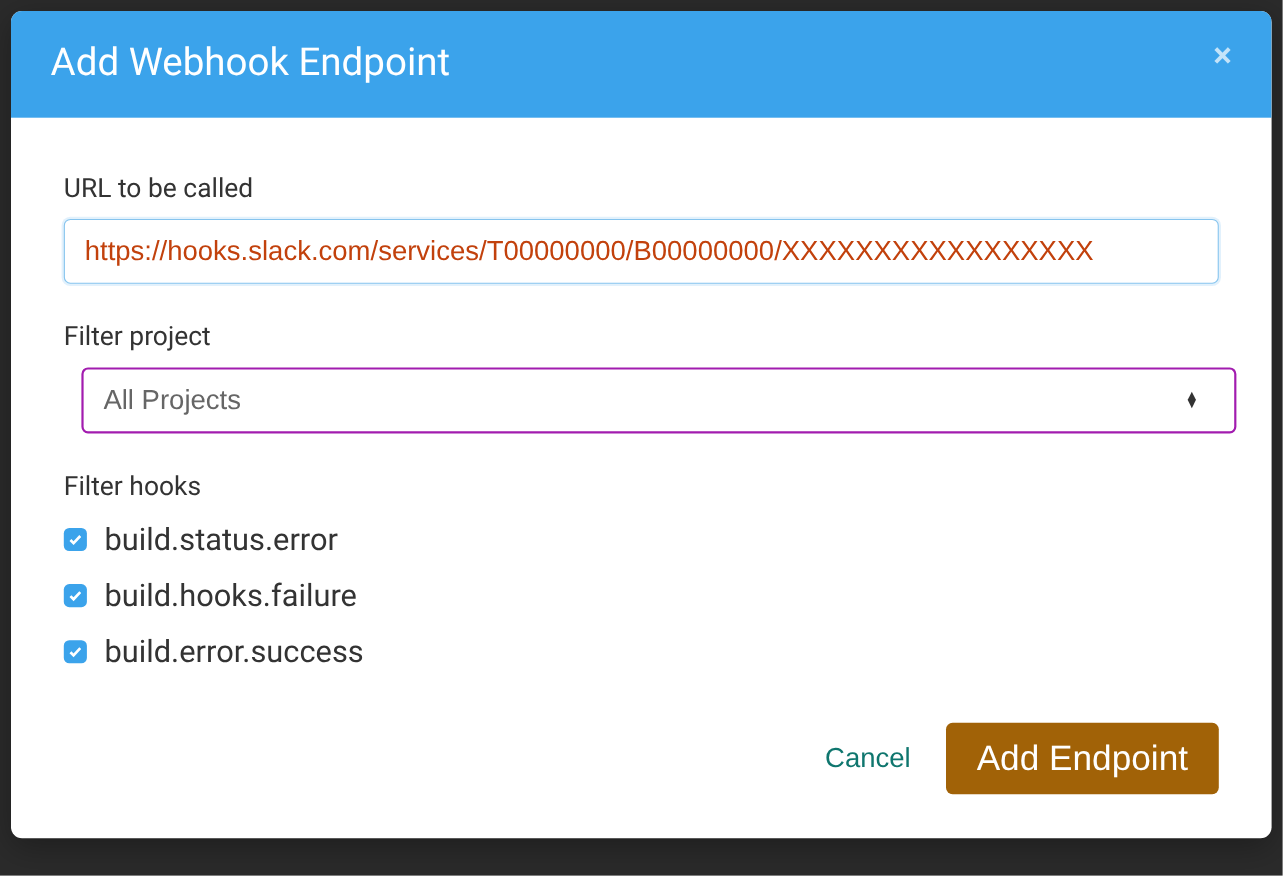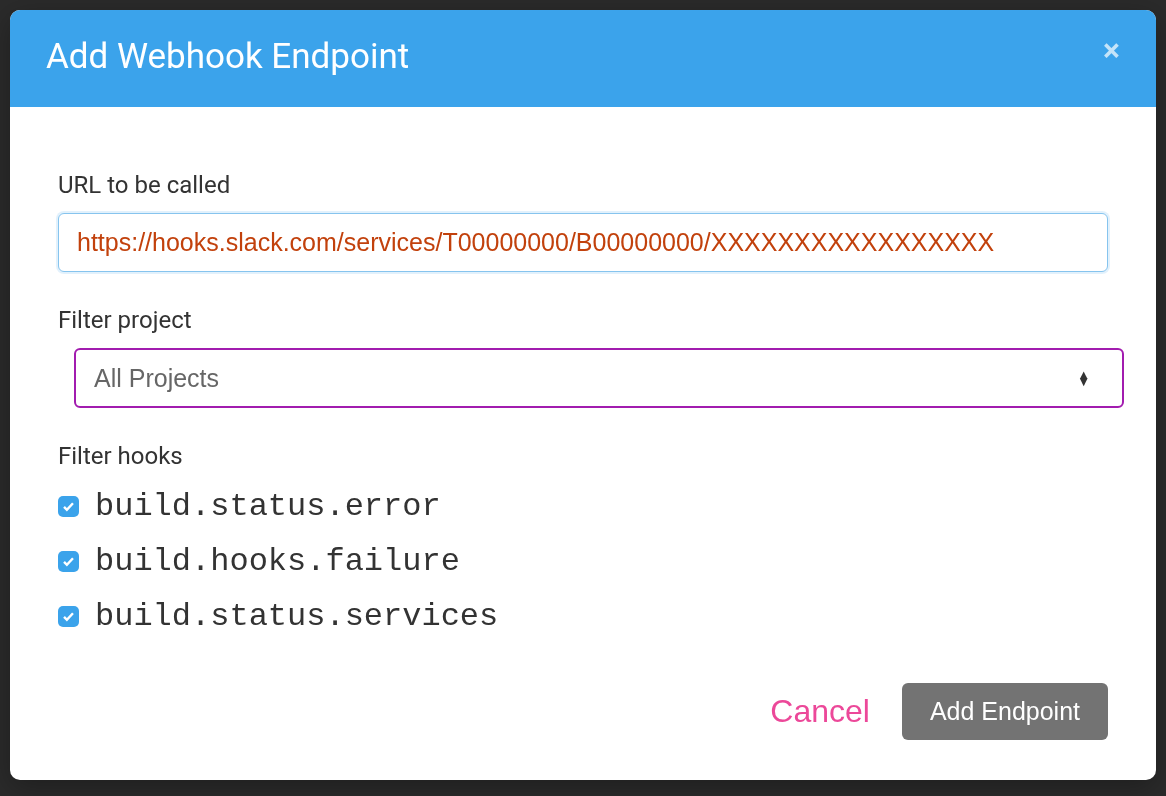--- a/index.html
+++ b/index.html
@@ -34,21 +34,21 @@
 }
 .close-btn {
   font-size: 32px;
   color: rgba(255,255,255,0.7);
   cursor: pointer;
   line-height: 1;
   font-weight: 600;
   margin-top: -2px;
 }
 .modal-body {
-  padding: 64px 48px 28px 48px;
+  padding: 50px 48px 28px 48px;
 }
 .form-group {
   margin-bottom: 34px;
 }
 .form-label {
   display: block;
   font-size: 24px;
   color: #333;
   margin-bottom: 14px;
   font-weight: 400;
@@ -116,42 +116,41 @@
   flex-shrink: 0;
 }
 .cb svg {
   width: 13px;
   height: 13px;
   stroke: #fff;
   stroke-width: 3;
   fill: none;
 }
 .cb-label {
-  font-size: 32px;
+  font-size: 28px;
   color: #333;
-  font-family: Liberation Mono, monospace;
 }
 .modal-footer {
   padding: 10px 48px 40px 48px;
   display: flex;
   justify-content: flex-end;
   align-items: center;
   gap: 32px;
 }
 .btn-cancel {
-  font-size: 32px;
-  color: #ec4899;
+  font-size: 25px;
+  color: #0f766e;
   background: none;
   border: none;
   cursor: pointer;
 }
 .btn-primary {
-  font-size: 25px;
+  font-size: 32px;
   color: #fff;
-  background: #737373;
+  background: #a16207;
   border: none;
   border-radius: 6px;
   padding: 14px 28px;
   cursor: pointer;
 }
 </style>
 </head>
 <body>
 
 <div class="modal">
@@ -201,21 +200,21 @@
           </div>
           <span class="cb-label">build.hooks.failure</span>
         </div>
 
         <div class="checkbox-row">
           <div class="cb">
             <svg viewBox="0 0 16 16">
                 <polyline points="2.5,8.5 6,12 13.5,4"></polyline>
               </svg>
           </div>
-          <span class="cb-label">build.status.services</span>
+          <span class="cb-label">build.error.success</span>
         </div>
 
       </div>
     </div>
 
   </div>
 
   <div class="modal-footer">
     <button class="btn-cancel">Cancel</button>
     <button class="btn-primary">Add Endpoint</button>

